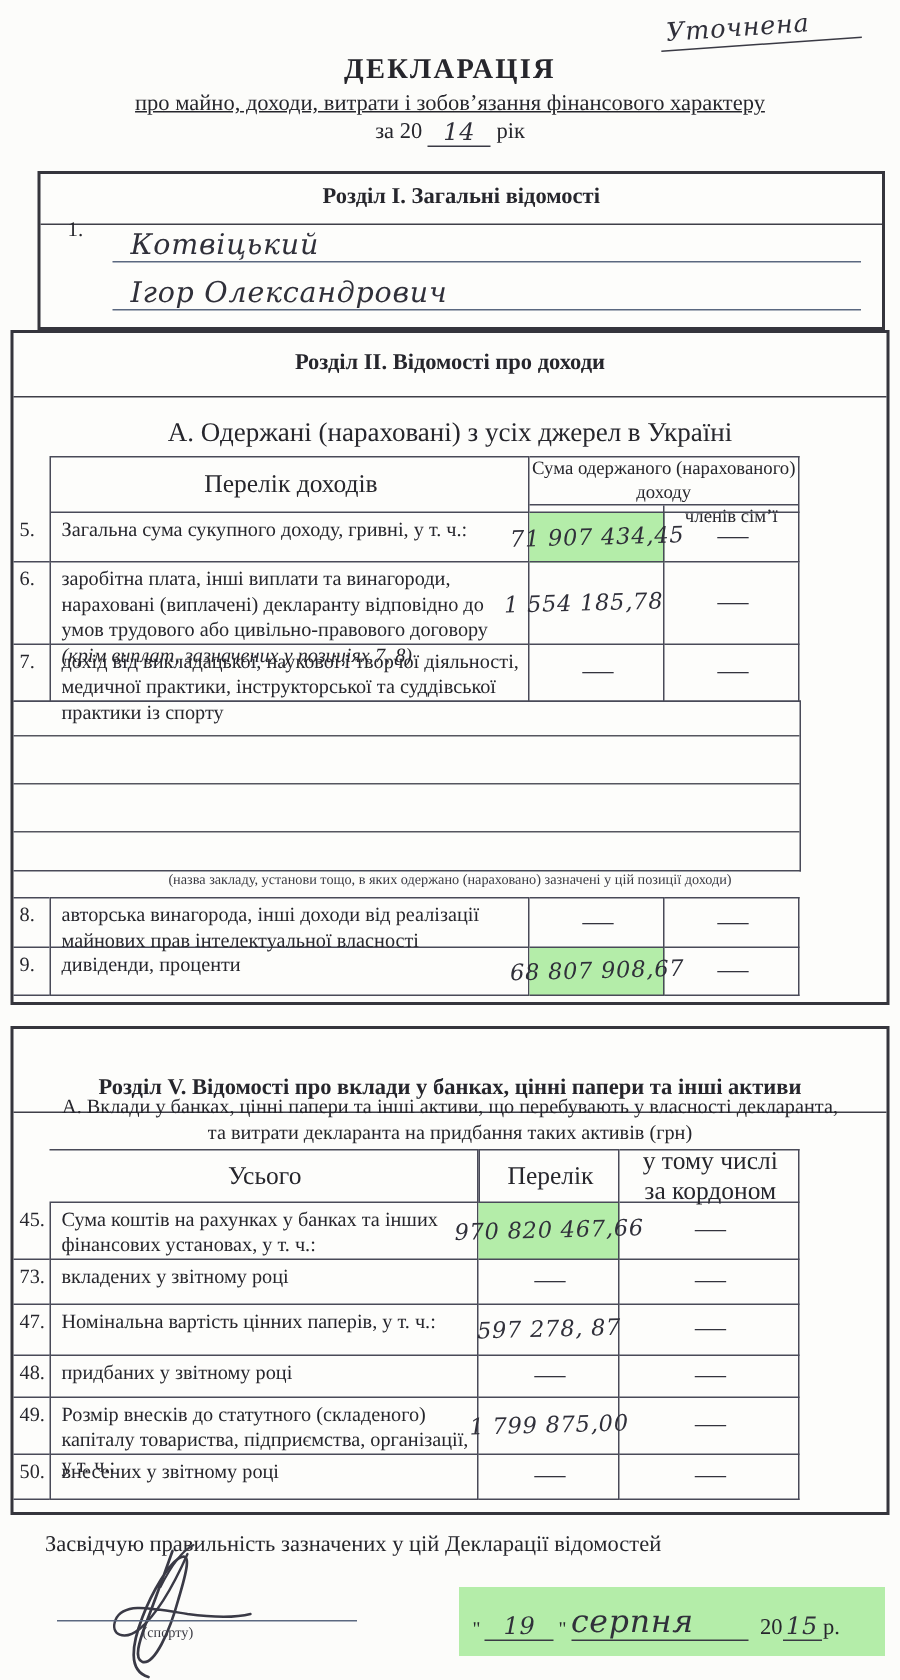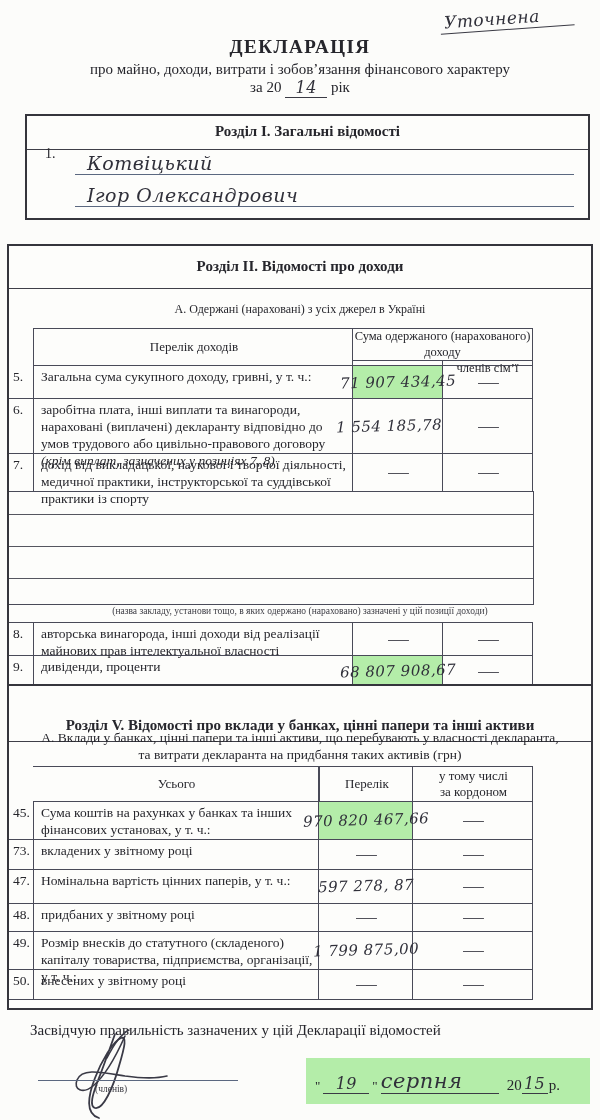--- a/index.html
+++ b/index.html
@@ -17,49 +17,49 @@
   .dash{display:inline-block;transform:scaleX(1.7);color:#33333d;font-style:normal;}
   .hl{background:#b4eda9;}
   .center{text-align:center;}
   
   .annotation{
     position:absolute;top:8px;right:26px;font-size:17px;
     transform:rotate(-4deg);border-bottom:1.6px solid #3a3a44;
     padding:0 34px 1px 4px;
   }
   .doc-title{position:absolute;top:36px;left:0;width:100%;font-size:19px;font-weight:bold;letter-spacing:1.5px;}
-  .doc-subtitle{position:absolute;top:61px;left:0;width:100%;font-size:15px;}
+  .doc-subtitle{position:absolute;top:61px;left:0;width:100%;font-size:15px;text-decoration:underline;}
   .year-line{position:absolute;top:77px;left:0;width:100%;font-size:15px;}
   .year-hw{display:inline-block;width:42px;border-bottom:1.4px solid #3a3a44;font-size:16px;text-align:center;transform:translateY(1px);}
   
   .blk{position:absolute;border:2px solid #35353c;background:#fdfdfb;}
   .blk-title{font-weight:bold;font-size:15px;text-align:center;}
   
   #sec1{left:25px;top:114px;width:561px;height:102px;}
   #sec1 .blk-title{padding-top:7px;height:26px;border-bottom:1.5px solid #3f3f48;}
   .s1-no{position:absolute;left:18px;top:30px;font-size:14px;}
   .wline{position:absolute;left:48px;right:14px;border-bottom:1.4px solid #5b6880;height:0;}
   .wline .hw{position:absolute;bottom:0;left:12px;font-size:19px;white-space:nowrap;}
   
   .tblwrap{position:absolute;}
   .grid{display:grid;}
   .c{box-sizing:border-box;font-size:13.5px;line-height:1.25;padding:3px 5px 3px 7px;position:relative;}
   .bR{border-right:1.4px solid #494a58;}
   .bL{border-left:1.4px solid #494a58;}
   .bB{border-bottom:1.4px solid #494a58;}
   .bT{border-top:1.4px solid #494a58;}
   .numc{padding-left:4px;font-size:13.5px;}
-  .hdr{display:flex;align-items:center;justify-content:center;text-align:center;font-size:13px;}
+  .hdr{display:flex;align-items:center;justify-content:center;text-align:center;font-size:17px;}
   .valc{display:flex;align-items:center;justify-content:center;overflow:visible;}
   .hw-val{font-size:15px;white-space:nowrap;transform:rotate(-1.5deg);}
   .note-it{font-style:italic;}
   
-  #sec2{left:7px;top:244px;width:582px;height:446px;}
+  #sec2{left:7px;top:220px;width:582px;height:446px;}
   #sec2 .blk-title{padding-top:12px;height:30px;border-bottom:1.5px solid #3f3f48;}
-  .subsec{position:absolute;left:0;width:100%;text-align:center;font-size:12px;}
+  .subsec{position:absolute;left:0;width:100%;text-align:center;font-size:18px;}
   .subhead-split{display:flex;flex-direction:column;padding:0;text-align:center;}
   .subhead-top{flex:0 0 17px;display:flex;align-items:center;justify-content:center;border-bottom:1.4px solid #494a58;font-size:12.5px;}
   .subhead-bot{flex:1;display:flex;}
   .subhead-bot .half{flex:1;display:flex;align-items:center;justify-content:center;font-size:12.5px;}
   .subhead-bot .half:first-child{border-right:1.4px solid #494a58;}
   .notebox{position:absolute;left:0;border-right:1.4px solid #494a58;border-top:1.4px solid #494a58;border-bottom:1.4px solid #494a58;}
   .notebox .inline{position:absolute;left:0;right:0;border-bottom:1px solid #55565f;}
   .caption{position:absolute;left:0;width:100%;text-align:center;font-size:9.5px;color:#3a3a42;}
   
   #sec5{left:7px;top:684px;width:582px;height:322px;}
@@ -258,21 +258,21 @@
   </div>
 
   <div class="statement">Засвідчую правильність зазначених у цій Декларації відомостей</div>
 
   <svg class="sigsvg" width="190" height="92" viewBox="0 0 190 92">
     <path d="M60,6 C55,20 48,40 42,55 C38,66 34,78 40,80 C48,82 58,60 64,38 C70,18 72,8 66,10 C58,13 46,34 40,50 C33,68 30,86 44,90" fill="none" stroke="#3a3a46" stroke-width="1.8" stroke-linecap="round"></path>
     <path d="M70,8 C62,26 50,48 38,58 C28,66 18,62 22,52 C27,40 45,44 70,48 C92,51 104,50 112,48" fill="none" stroke="#3a3a46" stroke-width="1.6" stroke-linecap="round"></path>
     <path d="M52,30 C58,18 66,6 74,2" fill="none" stroke="#3a3a46" stroke-width="1.4" stroke-linecap="round"></path>
   </svg>
   <div class="sigline"></div>
-  <div class="siglabel">(членів)</div>
+  <div class="siglabel">(спорту)</div>
 
   <div class="datebox hl">
     <span class="q">"</span>
     <span class="d-day hw">19</span>
     <span class="q">"</span>
     <span class="d-month hw">серпня</span>
     <span class="d-yprefix">20</span>
     <span class="d-year hw">15</span>
     <span class="d-suffix">р.</span>
   </div>

